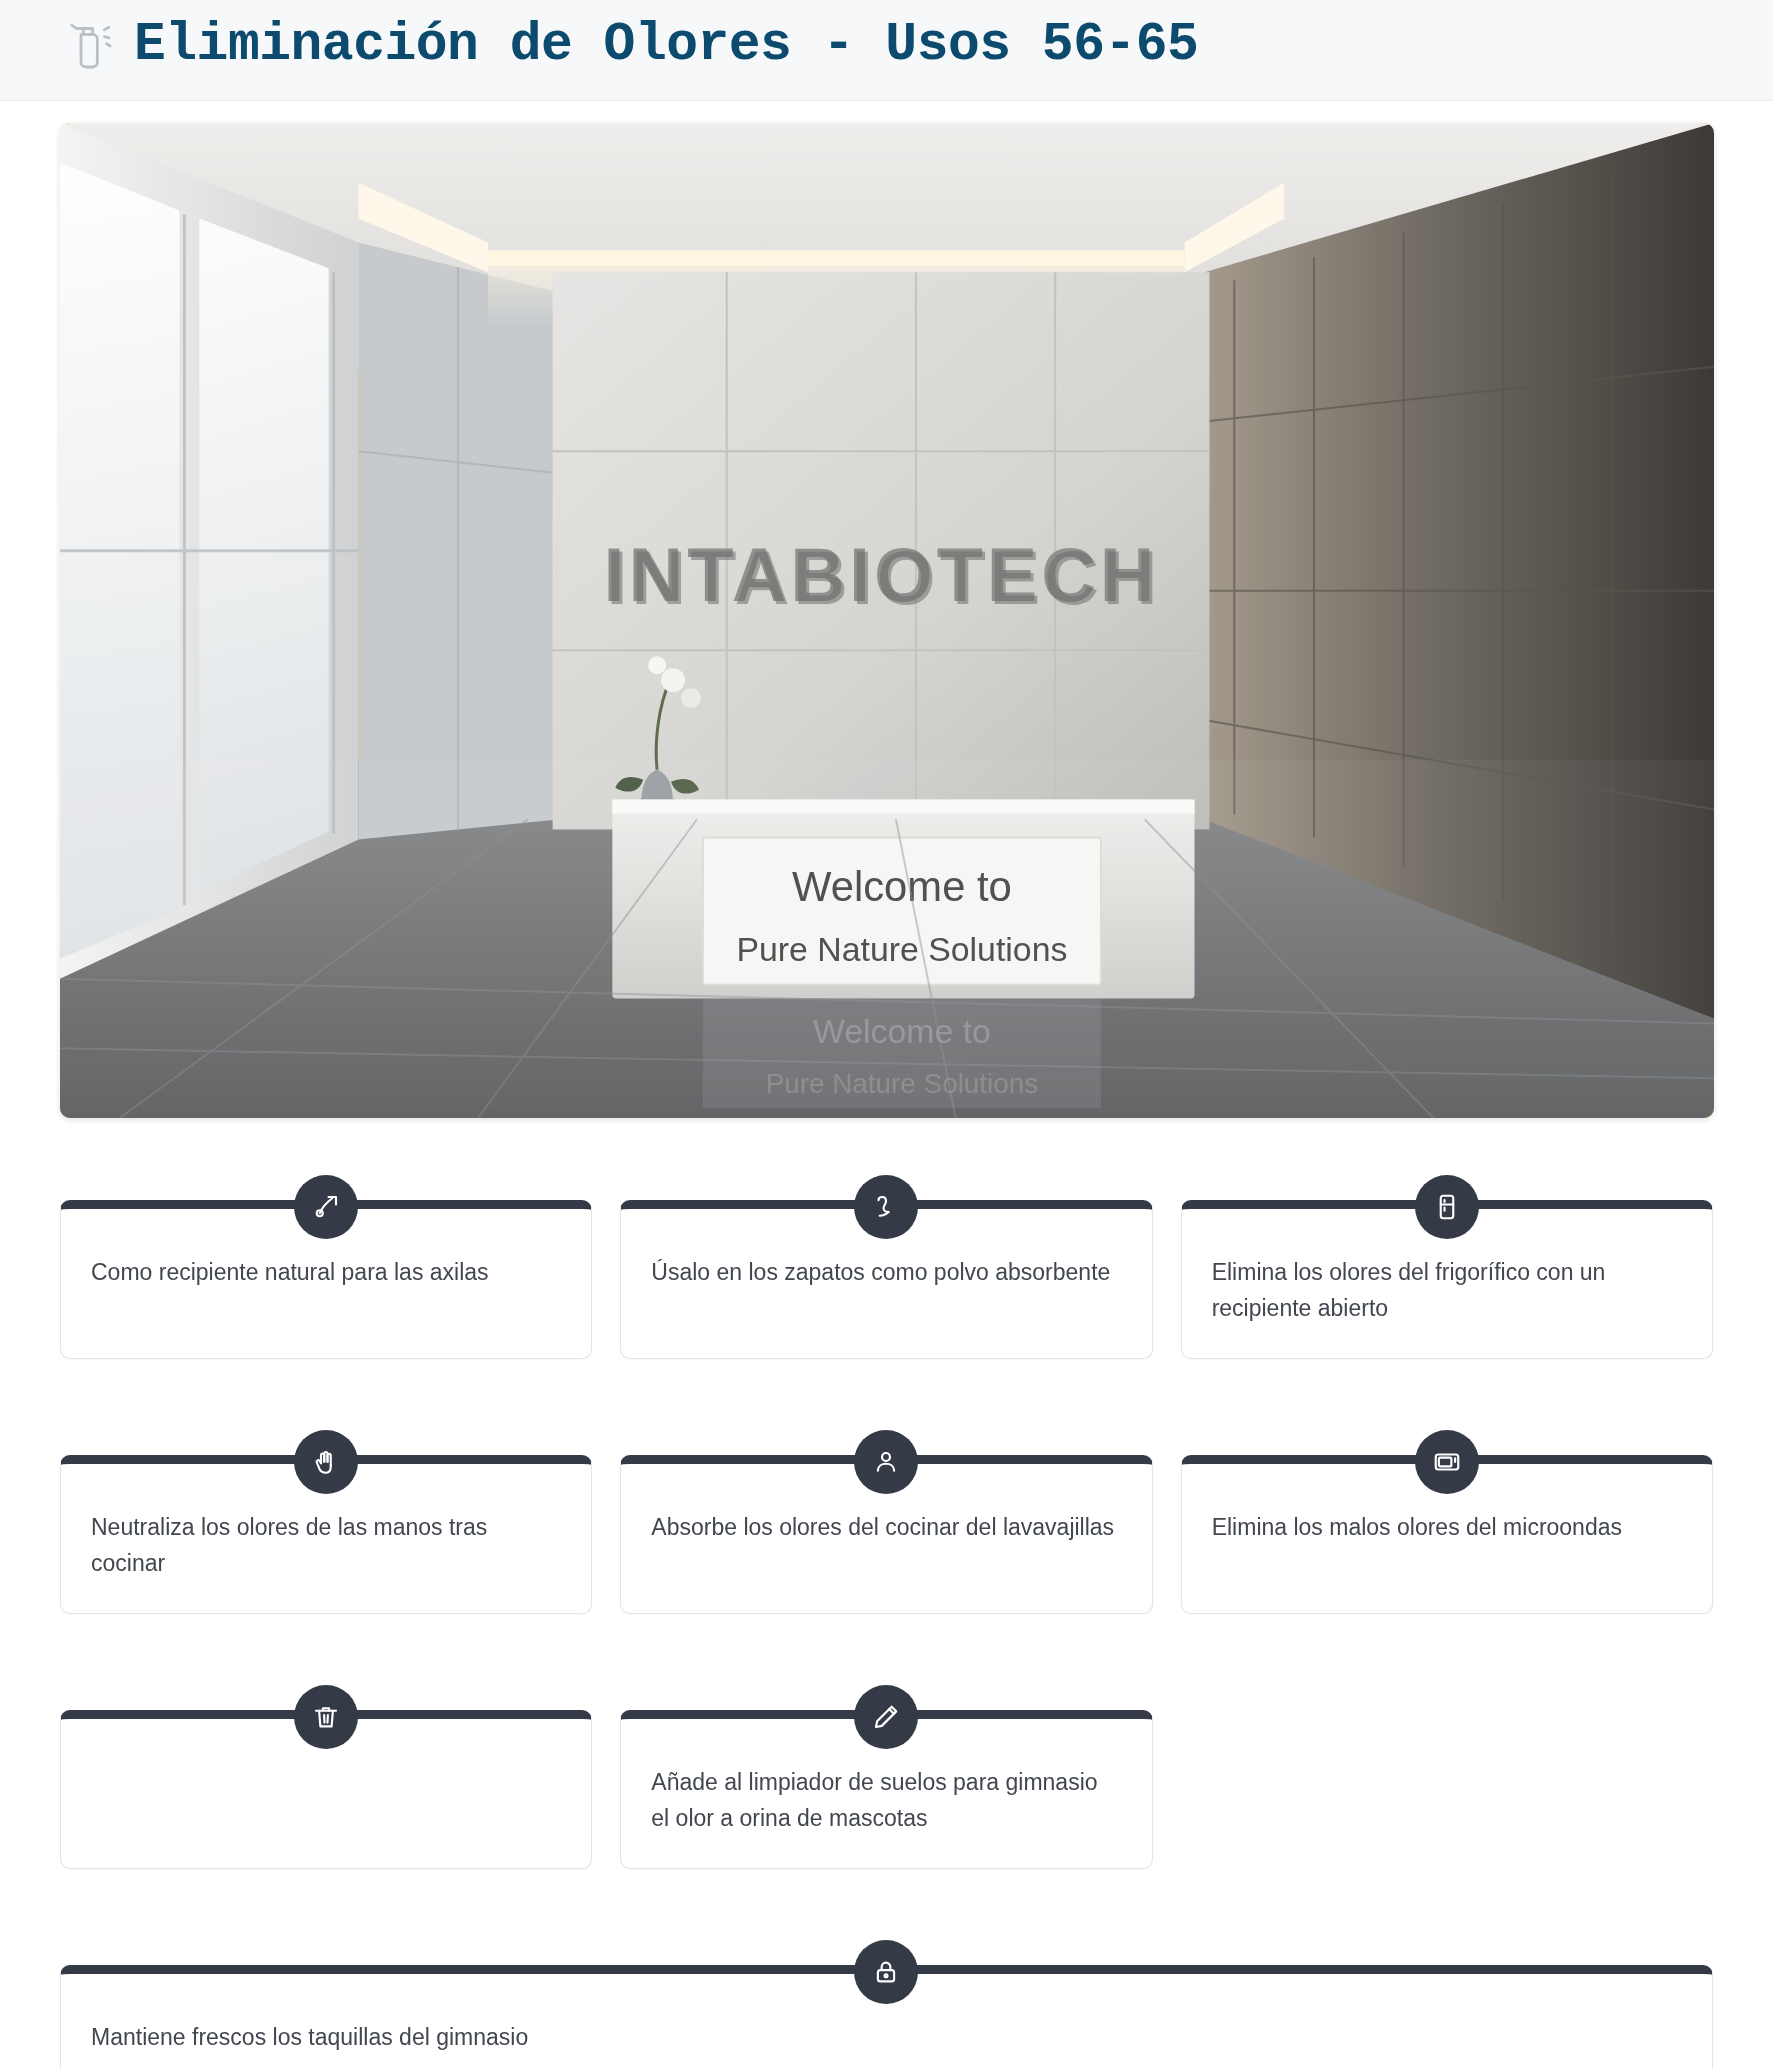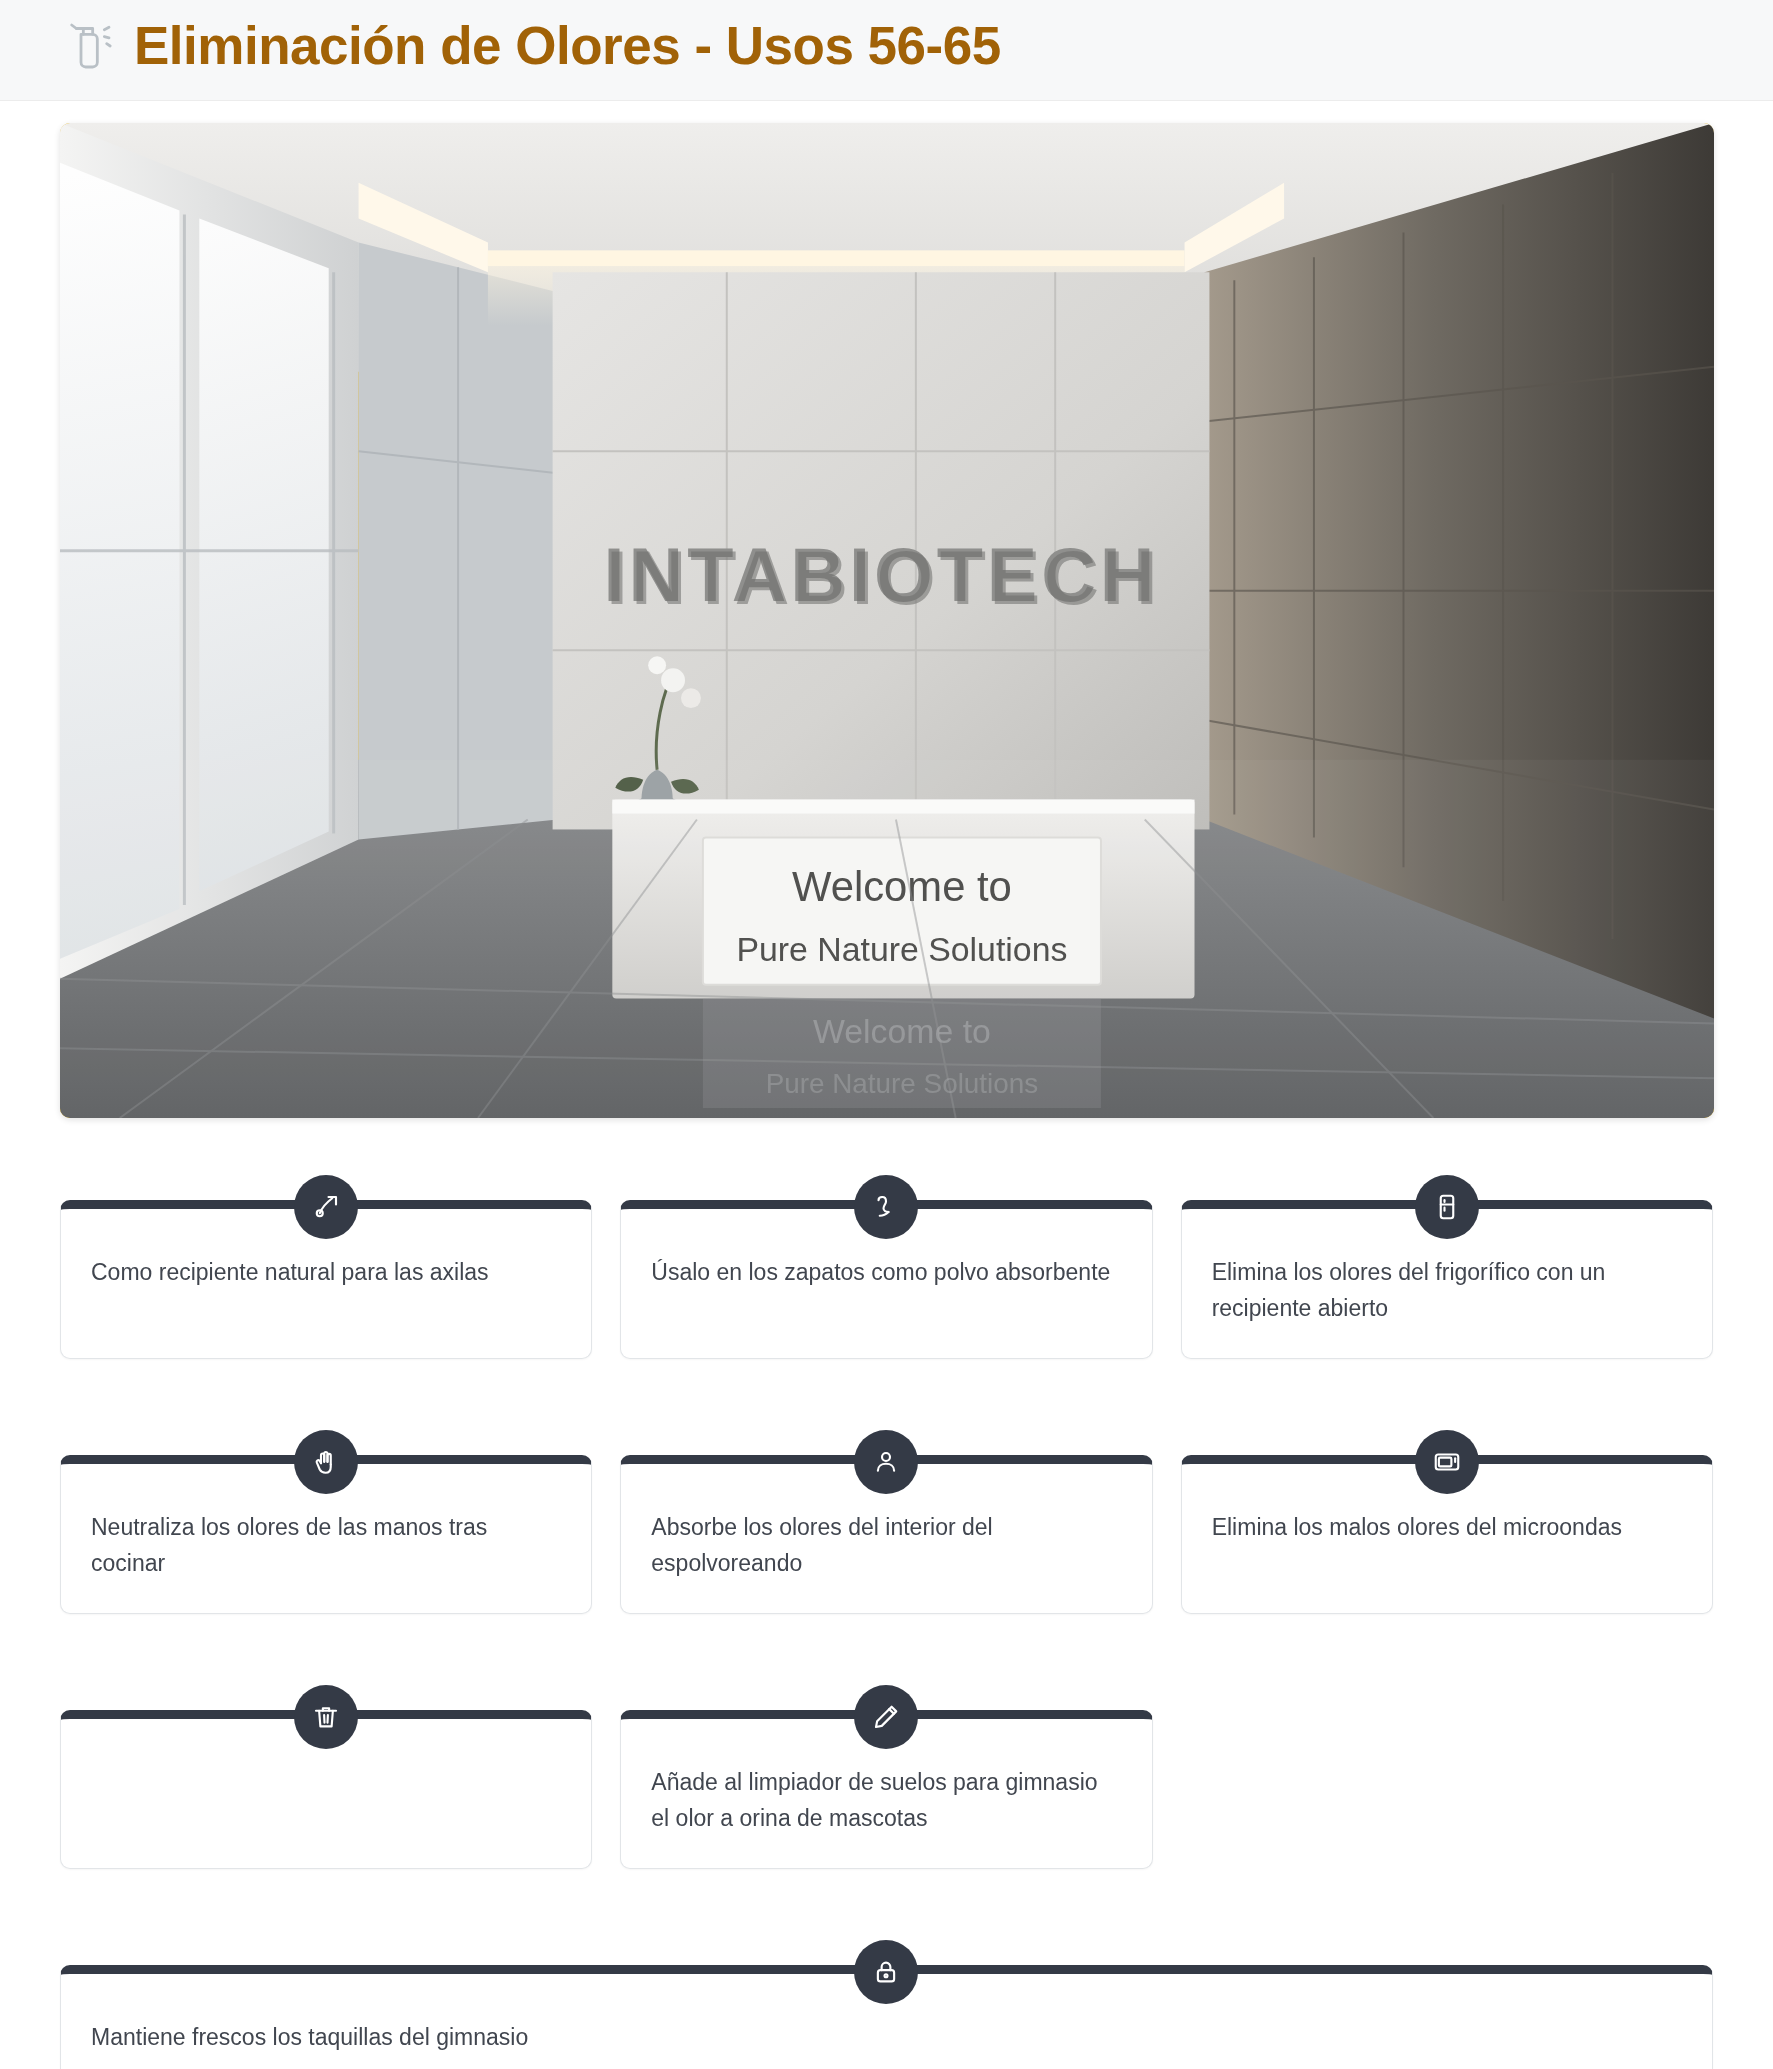--- a/index.html
+++ b/index.html
@@ -36,23 +36,24 @@
     flex: 0 0 56px;
     display: flex;
     align-items: center;
     justify-content: center;
     color: #b9c0c6;
   }
   .header-title {
     font-size: 53px;
     line-height: 1.05;
     font-weight: bold;
-    color: #a16207;
+    color: #0c4a6e;
     letter-spacing: -0.5px;
     white-space: nowrap;
+    font-family: Liberation Mono, monospace;
   }
 
   
   .hero-wrap {
     padding: 22px 60px 0 60px;
   }
   .hero {
     position: relative;
     width: 1654px;
     height: 995px;
@@ -307,21 +308,21 @@
     </div>
 
     <div class="card-slot">
       <div class="card">
         <div class="card-icon">
           <svg viewBox="0 0 24 24" fill="none" stroke="currentColor" stroke-width="1.7" stroke-linecap="round" stroke-linejoin="round">
             <circle cx="12" cy="8" r="3.2"></circle>
             <path d="M5.5 19c0-3.6 2.9-5.6 6.5-5.6s6.5 2 6.5 5.6"></path>
           </svg>
         </div>
-        <div class="card-text">Absorbe los olores del interior del espolvoreando</div>
+        <div class="card-text">Absorbe los olores del cocinar del lavavajillas</div>
       </div>
     </div>
 
     <div class="card-slot">
       <div class="card">
         <div class="card-icon">
           <svg viewBox="0 0 24 24" fill="none" stroke="currentColor" stroke-width="1.7" stroke-linecap="round" stroke-linejoin="round">
             <rect x="3" y="6" width="18" height="12" rx="2"></rect>
             <rect x="5.5" y="8.5" width="10" height="7" rx="1"></rect>
             <line x1="18.5" y1="9" x2="18.5" y2="12"></line>

